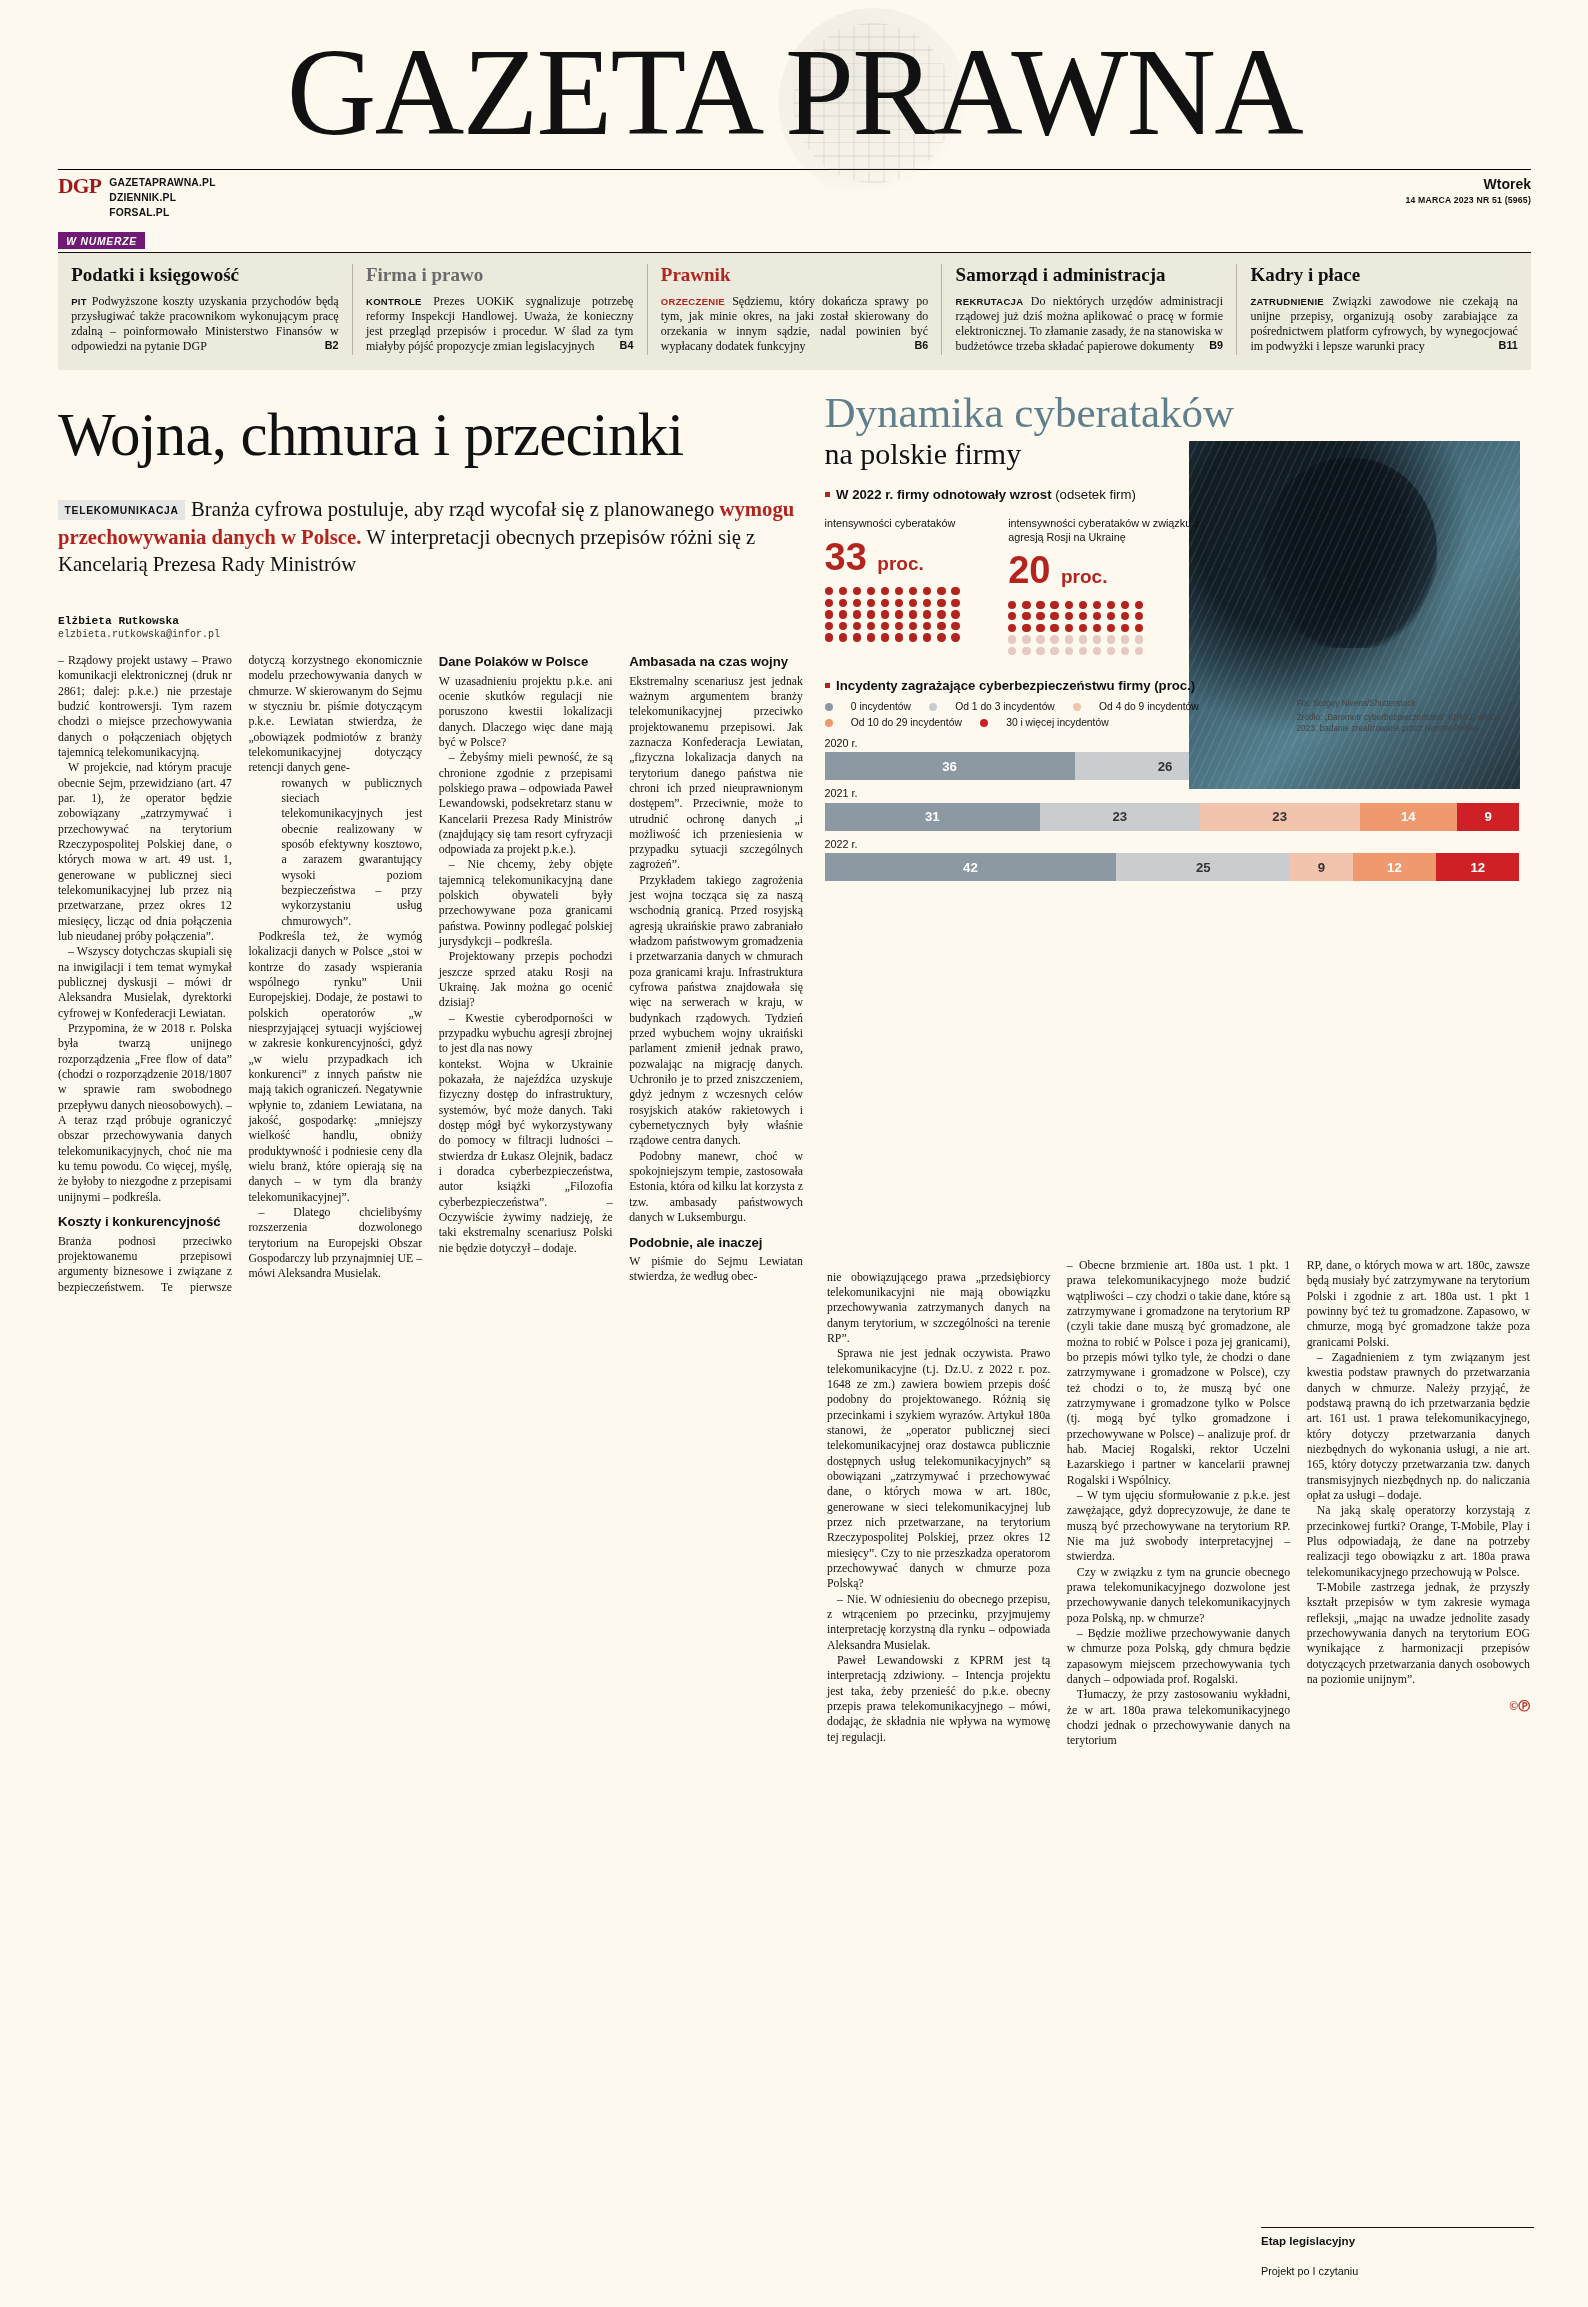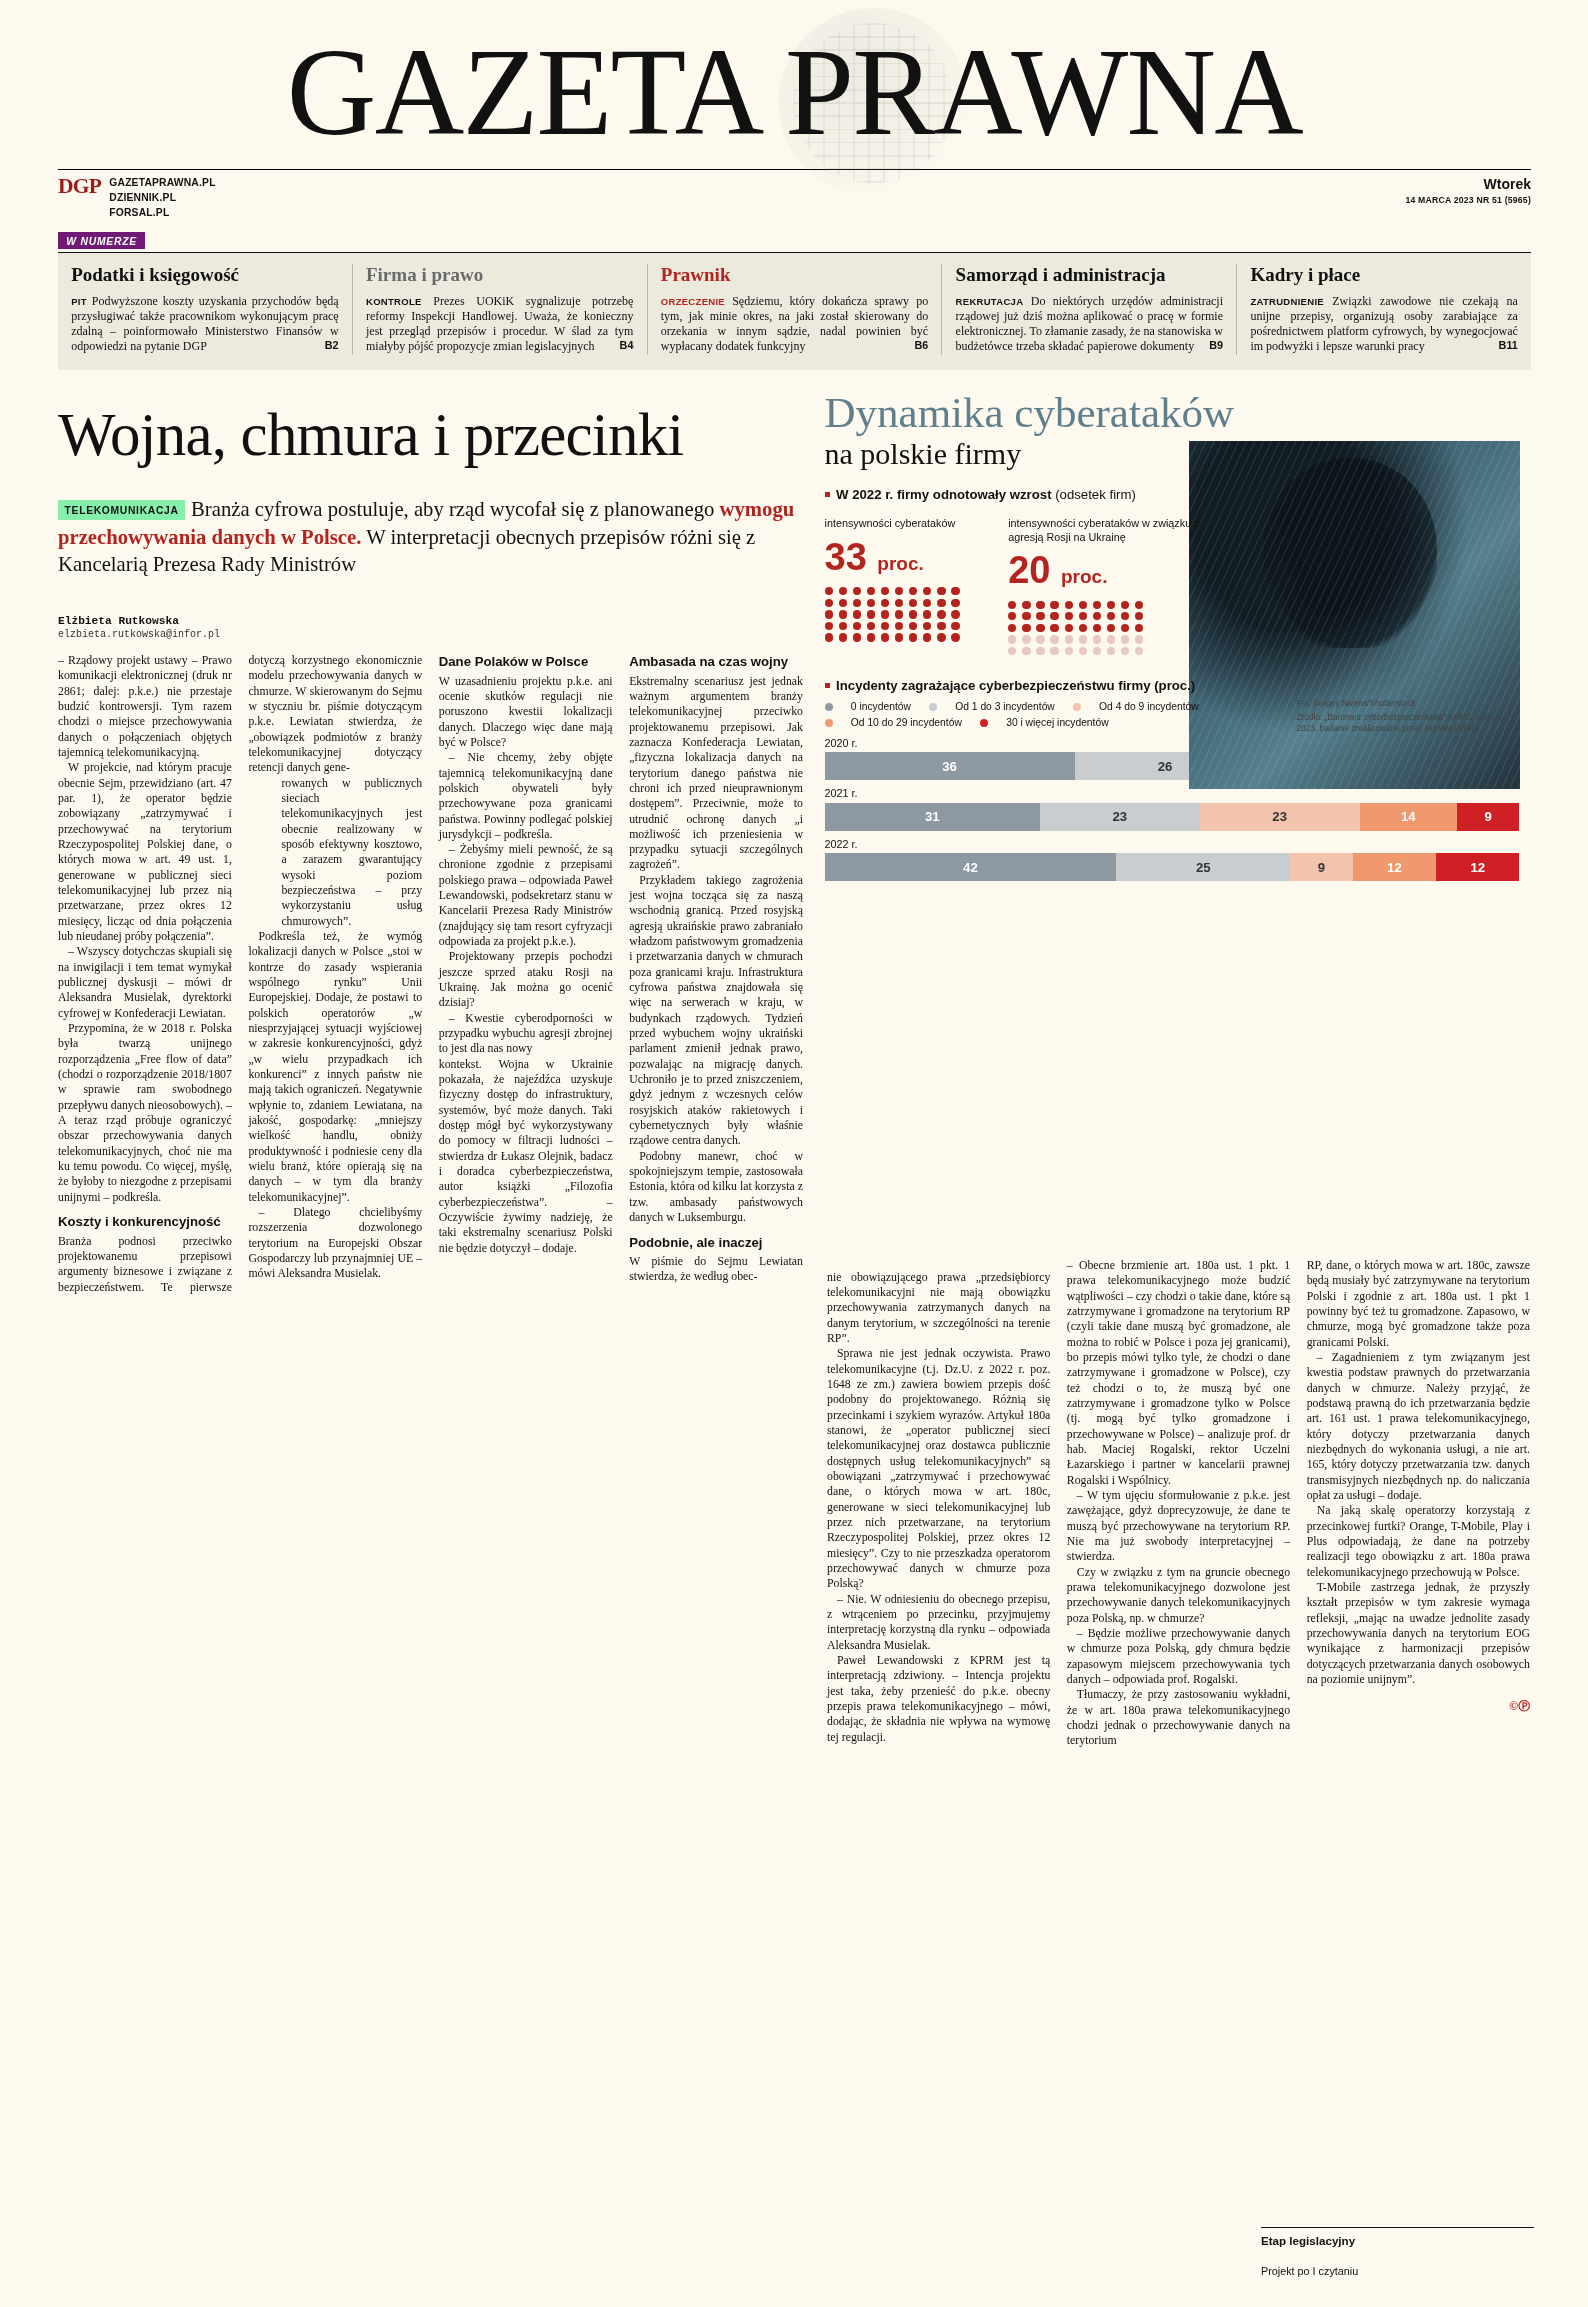--- a/index.html
+++ b/index.html
@@ -103,21 +103,21 @@
     font-size:61px; line-height:1.04; font-weight:400; letter-spacing:-0.8px;
     margin:11.6px 0 0;
   }
   .lede {
     margin-top:30px;
     font-family:"Liberation Serif", serif;
     font-size:20.7px; line-height:1.32;
   }
   .lede .hl { color:#b3241f; font-weight:bold; }
   .tele-tag {
-    display:inline-block; background:#86efac; color:#111;
+    display:inline-block; background:#e5e5e5; color:#111;
     font-family:"Liberation Sans", sans-serif; font-weight:bold;
     font-size:10.3px; letter-spacing:0.7px; padding:3.3px 6.6px 2.5px; margin-right:5.8px;
     vertical-align:2.5px;
   }
   .byline {
     margin-top:37px;
     font-family:Liberation Mono, monospace;
     font-size:11.2px; font-weight:bold;
   }
   .byline .mail { font-weight:normal; font-size:10px; color:#333; display:block; margin-top:1.7px; }
@@ -324,22 +324,22 @@
         <div class="sub">Koszty i konkurencyjność</div>
         <p>Branża podnosi przeciwko projektowanemu przepisowi argumenty biznesowe i związane z bezpieczeństwem. Te pierwsze dotyczą korzystnego ekonomicznie modelu przechowywania danych w chmurze. W skierowanym do Sejmu w styczniu br. piśmie dotyczącym p.k.e. Lewiatan stwierdza, że „obowiązek podmiotów z branży telekomunikacyjnej dotyczący retencji danych gene-</p>
         <p>
             <span style="display: block; text-indent: 0px; margin-left: 33px;">rowanych w publicznych sieciach telekomunikacyjnych jest obecnie realizowany w sposób efektywny kosztowo, a zarazem gwarantujący wysoki poziom bezpieczeństwa – przy wykorzystaniu usług chmurowych”.</span>
             <span style="display: block; text-indent: 10px;">Podkreśla też, że wymóg lokalizacji danych w Polsce „stoi w kontrze do zasady wspierania wspólnego rynku” Unii Europejskiej. Dodaje, że postawi to polskich operatorów „w niesprzyjającej sytuacji wyjściowej w zakresie konkurencyjności, gdyż „w wielu przypadkach ich konkurenci” z innych państw nie mają takich ograniczeń. Negatywnie wpłynie to, zdaniem Lewiatana, na jakość, gospodarkę: „mniejszy wielkość handlu, obniży produktywność i podniesie ceny dla wielu branż, które opierają się na danych – w tym dla branży telekomunikacyjnej”.</span>
             <span style="display: block; text-indent: 10px;">– Dlatego chcielibyśmy rozszerzenia dozwolonego terytorium na Europejski Obszar Gospodarczy lub przynajmniej UE – mówi Aleksandra Musielak.</span>
           </p>
         <div class="sub">Dane Polaków w Polsce</div>
         <p>
             <span style="display: block; text-indent: 0px;">W uzasadnieniu projektu p.k.e. ani ocenie skutków regulacji nie poruszono kwestii lokalizacji danych. Dlaczego więc dane mają być w Polsce?</span>
+            <span style="display: block; text-indent: 10px;">– Żebyśmy mieli pewność, że są chronione zgodnie z przepisami polskiego prawa – odpowiada Paweł Lewandowski, podsekretarz stanu w Kancelarii Prezesa Rady Ministrów (znajdujący się tam resort cyfryzacji odpowiada za projekt p.k.e.).</span>
             <span style="display: block; text-indent: 10px;">– Nie chcemy, żeby objęte tajemnicą telekomunikacyjną dane polskich obywateli były przechowywane poza granicami państwa. Powinny podlegać polskiej jurysdykcji – podkreśla.</span>
-            <span style="display: block; text-indent: 10px;">– Żebyśmy mieli pewność, że są chronione zgodnie z przepisami polskiego prawa – odpowiada Paweł Lewandowski, podsekretarz stanu w Kancelarii Prezesa Rady Ministrów (znajdujący się tam resort cyfryzacji odpowiada za projekt p.k.e.).</span>
             <span style="display: block; text-indent: 10px;">Projektowany przepis pochodzi jeszcze sprzed ataku Rosji na Ukrainę. Jak można go ocenić dzisiaj?</span>
             <span style="display: block; text-indent: 10px;">– Kwestie cyberodporności w przypadku wybuchu agresji zbrojnej to jest dla nas nowy</span>
           </p>
         <p>kontekst. Wojna w Ukrainie pokazała, że najeźdźca uzyskuje fizyczny dostęp do infrastruktury, systemów, być może danych. Taki dostęp mógł być wykorzystywany do pomocy w filtracji ludności – stwierdza dr Łukasz Olejnik, badacz i doradca cyberbezpieczeństwa, autor książki „Filozofia cyberbezpieczeństwa”. – Oczywiście żywimy nadzieję, że taki ekstremalny scenariusz Polski nie będzie dotyczył – dodaje.</p>
         <div class="sub">Ambasada na czas wojny</div>
         <p>
             <span style="display: block; text-indent: 0px;">Ekstremalny scenariusz jest jednak ważnym argumentem branży telekomunikacyjnej przeciwko projektowanemu przepisowi. Jak zaznacza Konfederacja Lewiatan, „fizyczna lokalizacja danych na terytorium danego państwa nie chroni ich przed nieuprawnionym dostępem”. Przeciwnie, może to utrudnić ochronę danych „i możliwość ich przeniesienia w przypadku sytuacji szczególnych zagrożeń”.</span>
             <span style="display: block; text-indent: 10px;">Przykładem takiego zagrożenia jest wojna tocząca się za naszą wschodnią granicą. Przed rosyjską agresją ukraińskie prawo zabraniało władzom państwowym gromadzenia i przetwarzania danych w chmurach poza granicami kraju. Infrastruktura cyfrowa państwa znajdowała się więc na serwerach w kraju, w budynkach rządowych. Tydzień przed wybuchem wojny ukraiński parlament zmienił jednak prawo, pozwalając na migrację danych. Uchroniło je to przed zniszczeniem, gdyż jednym z wczesnych celów rosyjskich ataków rakietowych i cybernetycznych były właśnie rządowe centra danych.</span>
             <span style="display: block; text-indent: 10px;">Podobny manewr, choć w spokojniejszym tempie, zastosowała Estonia, która od kilku lat korzysta z tzw. ambasady państwowych danych w Luksemburgu.</span>
           </p>

